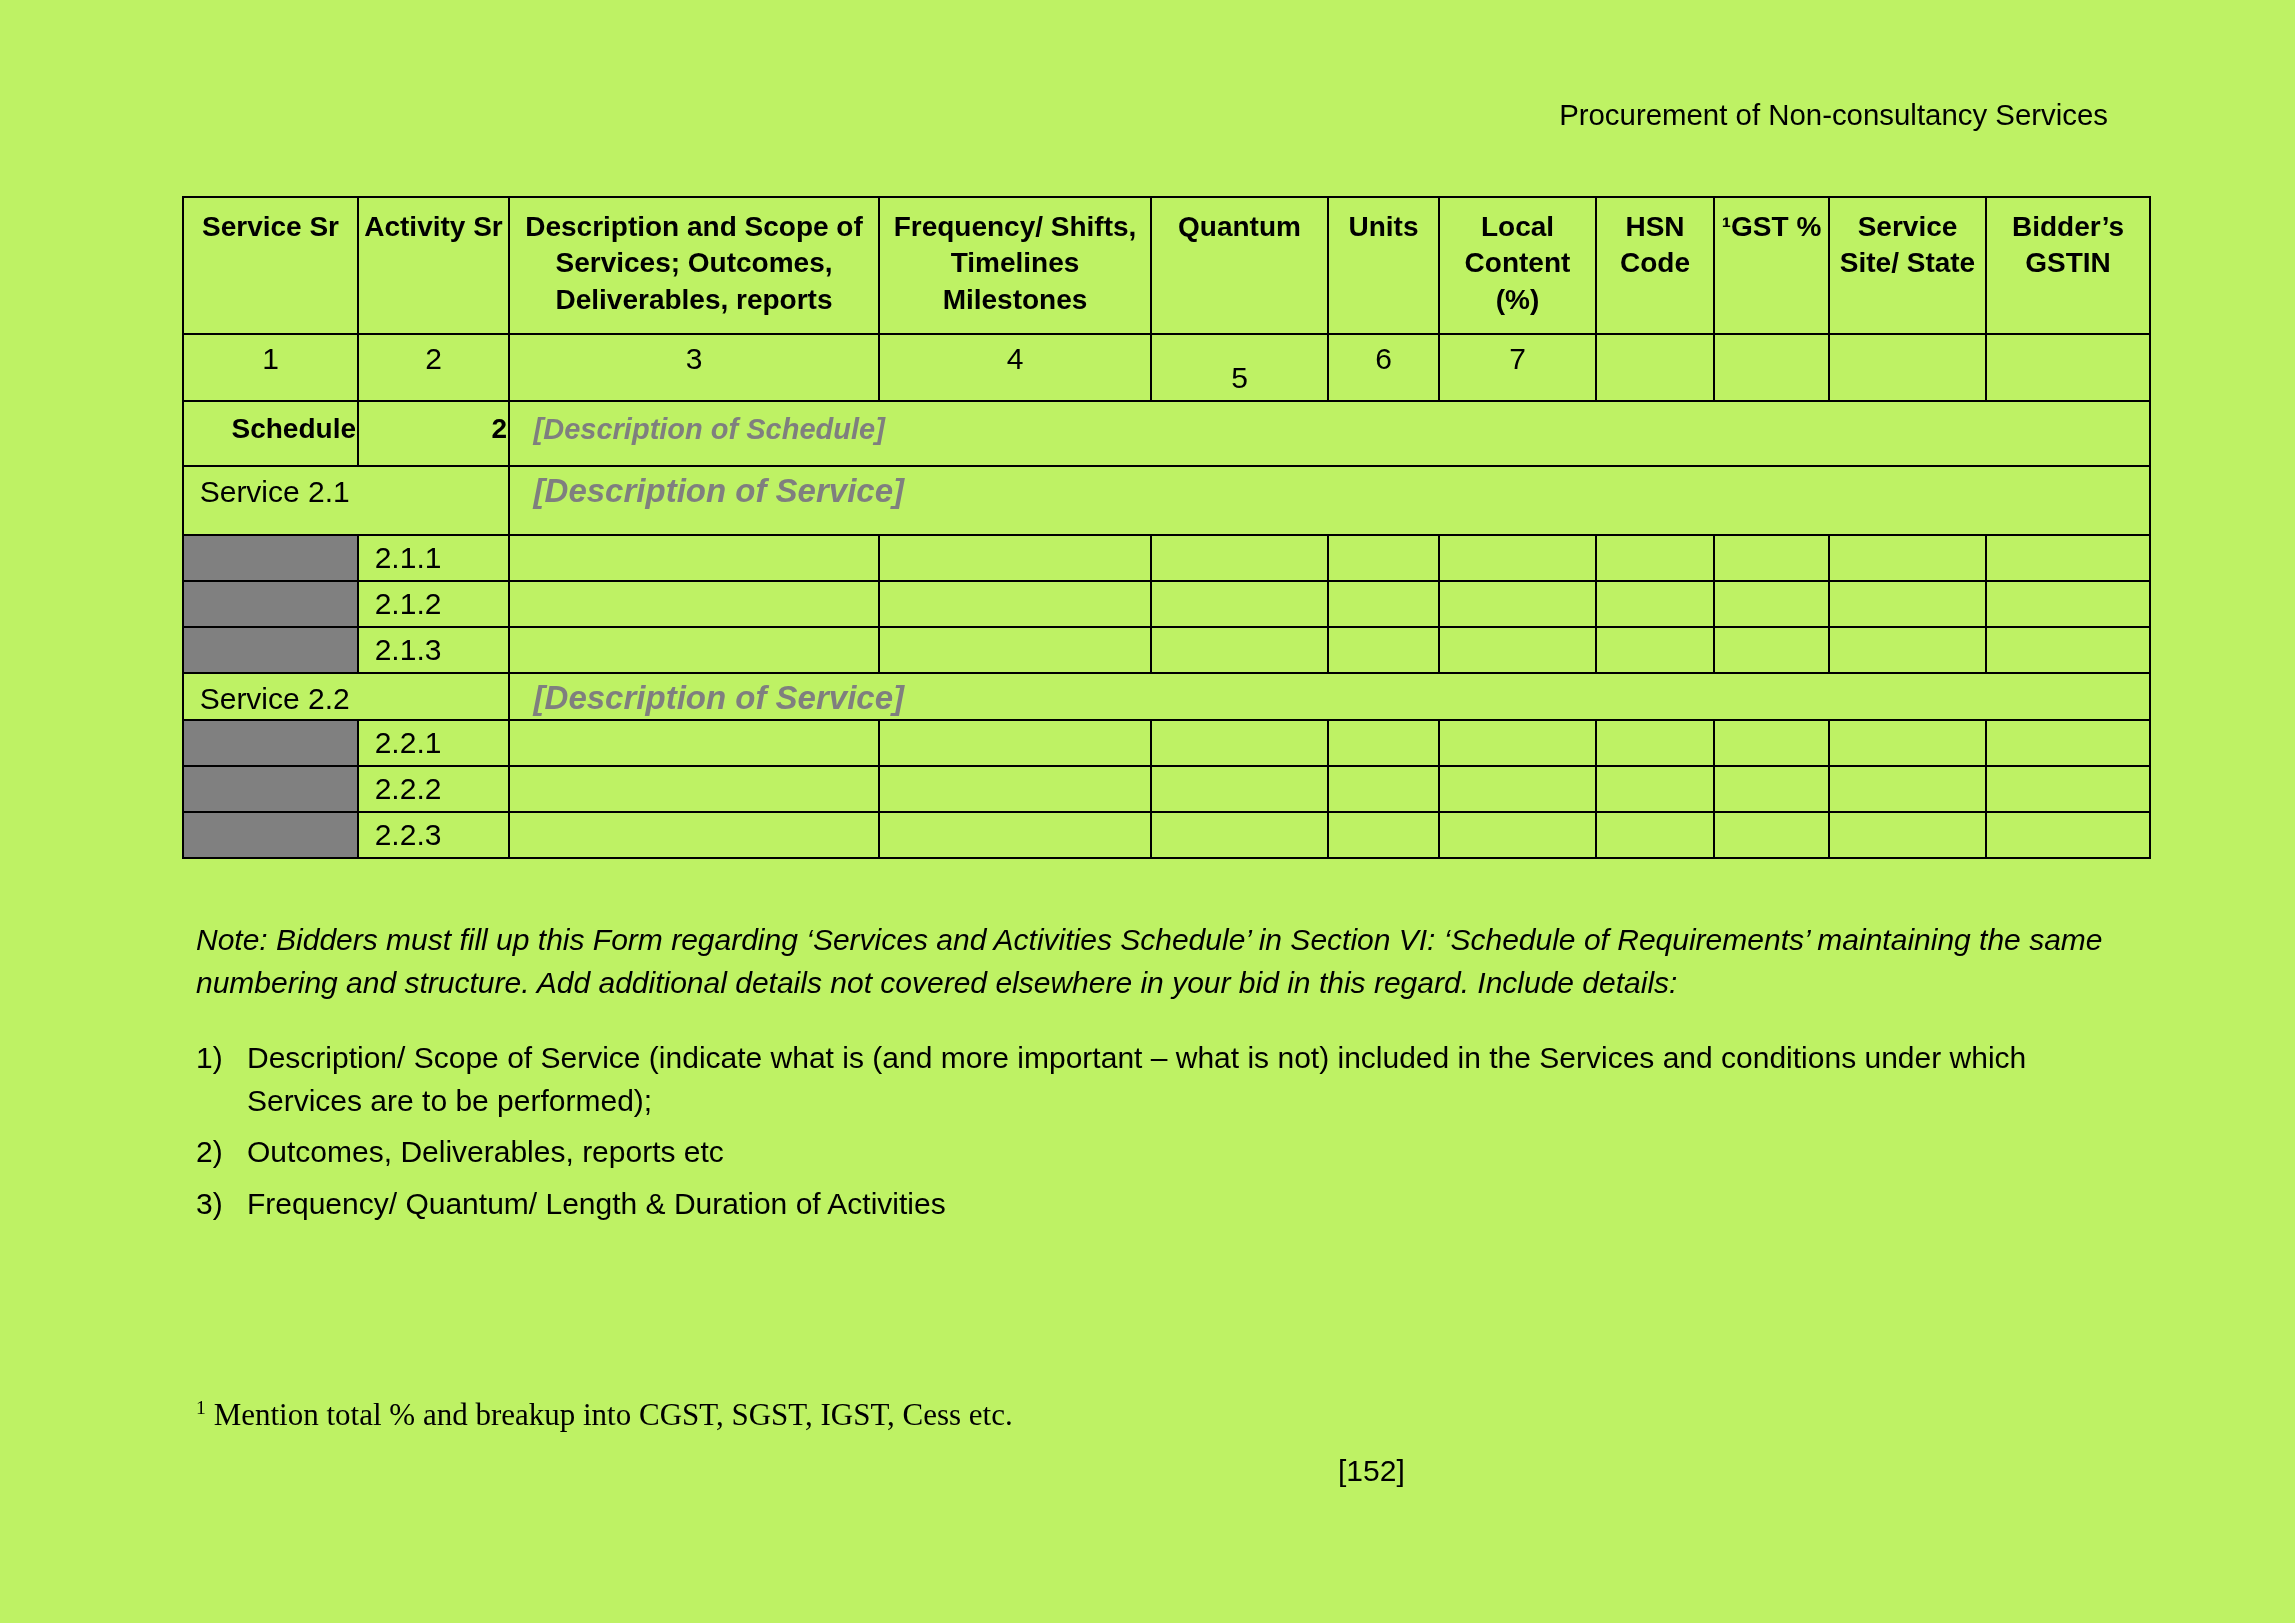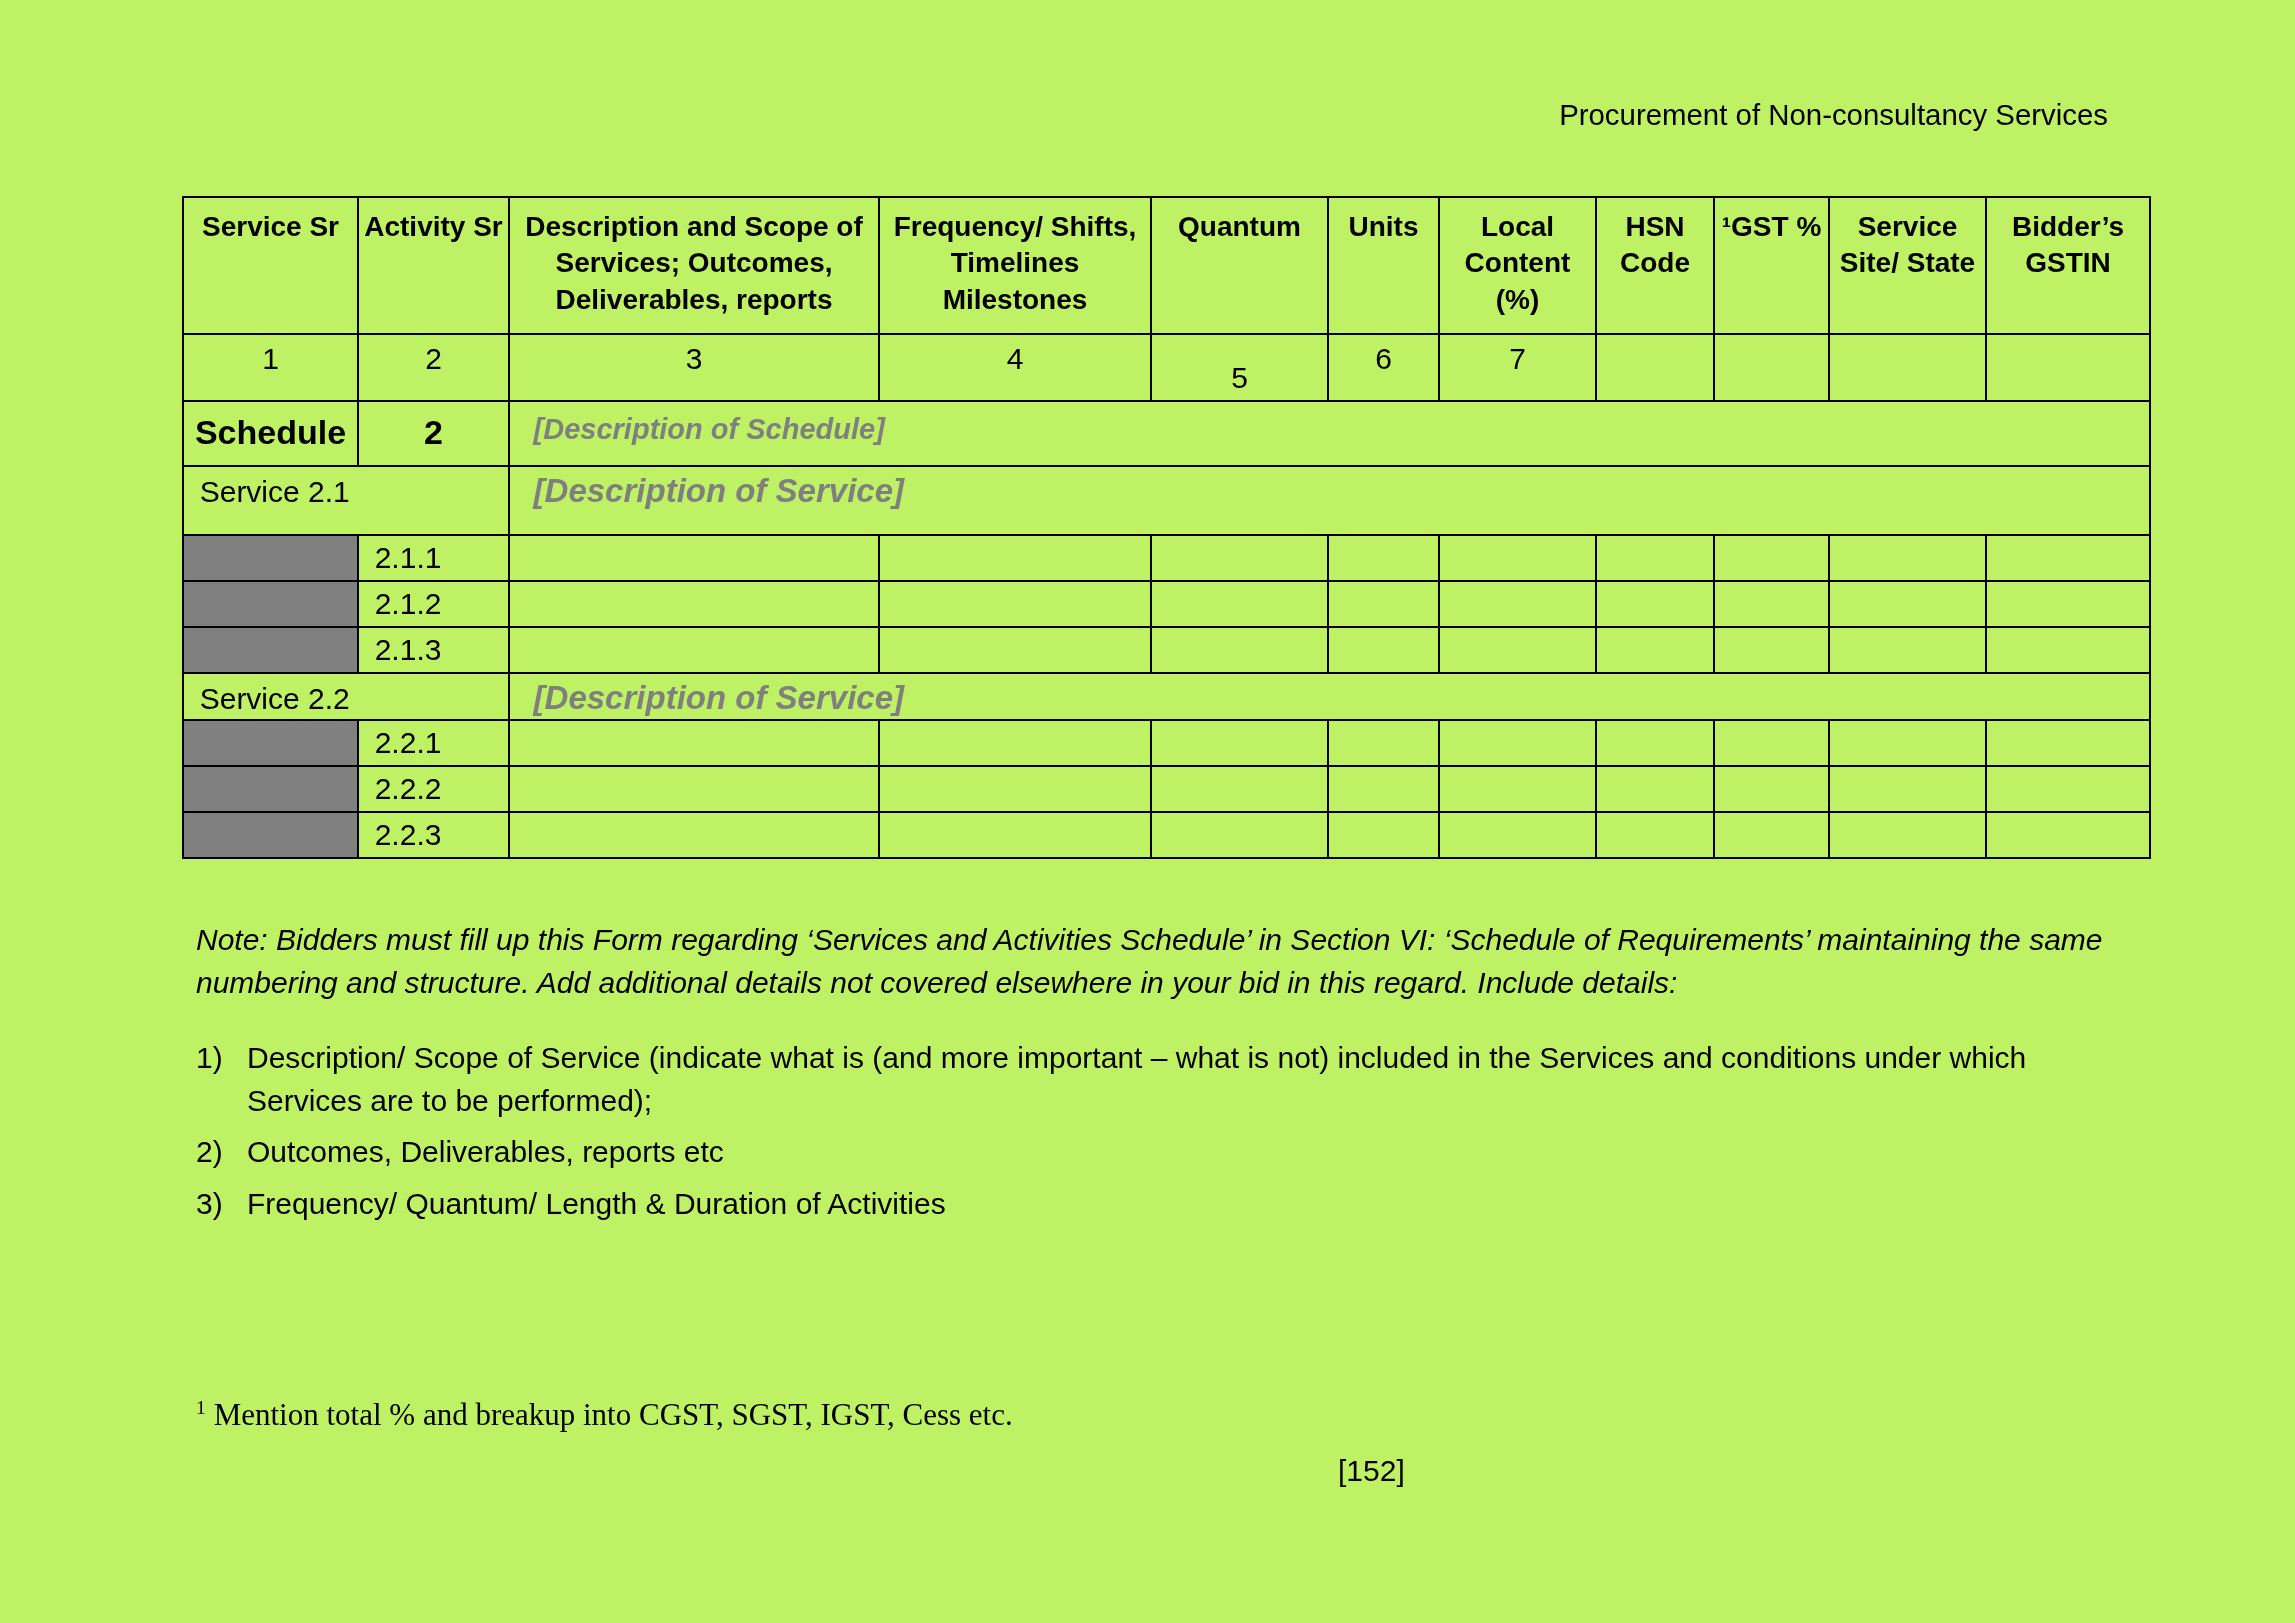--- a/index.html
+++ b/index.html
@@ -48,24 +48,24 @@
     font-size: 30px;
     text-align: center;
     vertical-align: top;
     padding-top: 6.5px;
   }
   .num-row td.low { vertical-align: bottom; padding-bottom: 5.2px; }
 
   .schedule-row { height: 65px; }
   .cell-bold-center {
     font-weight: bold;
-    text-align: center;
+    text-align: right;
     vertical-align: top;
     padding-top: 10.5px;
-    font-size: 34px;
+    font-size: 28px;
   }
   .desc-schedule {
     font-style: italic;
     font-weight: bold;
     color: #7f7f7f;
     font-size: 29px;
     padding: 10.5px 0 0 23.6px;
     vertical-align: top;
     text-align: left;
   }

